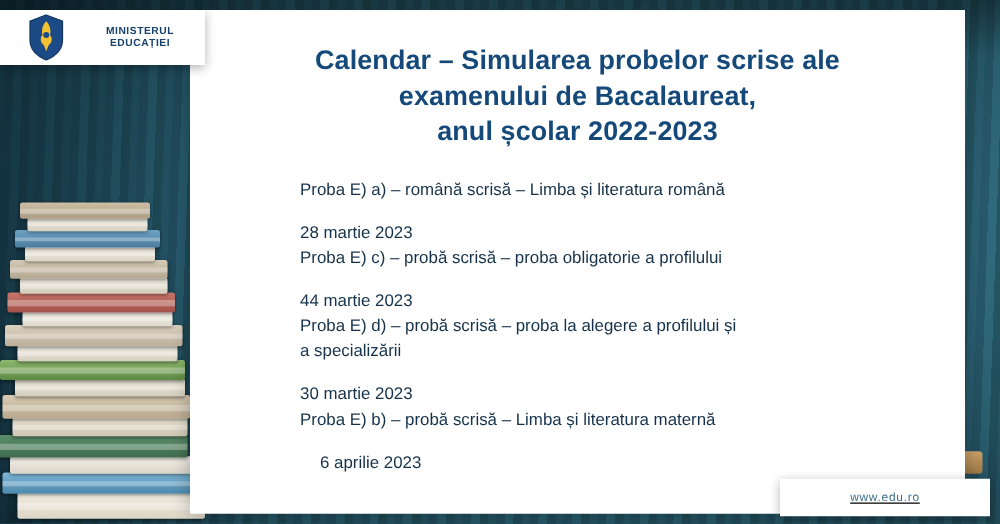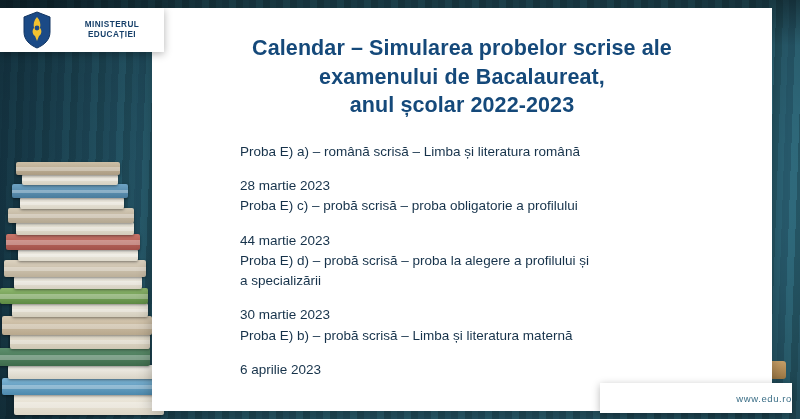--- a/index.html
+++ b/index.html
@@ -81,20 +81,21 @@
   .entry-desc {
     font-size: 13.5px;
     color: #16324a;
     line-height: 1.5;
   }
   .entry-inline {
     display: flex;
     gap: 38px;
     align-items: flex-end;
     margin-top: 4px;
+    margin-left: 16px;
   }
 
   
   .logo-card {
     position: absolute;
     left: 0px;
     top: 8px;
     width: 164px;
     height: 44px;
     background: #ffffff;
@@ -117,27 +118,28 @@
     font-weight: bold;
     letter-spacing: 0.45px;
     line-height: 1.2;
   }
 
   
   .edu-chip {
     position: absolute;
     right: 8px;
     bottom: 6px;
-    width: 192px;
+    width: 168px;
     height: 30px;
     background: #ffffff;
     display: flex;
     align-items: center;
-    justify-content: flex-end;
+    justify-content: center;
     box-shadow: 0 2px 8px rgba(0,0,0,0.28);
+    text-decoration: underline;
   }
   .edu-chip span {
     color: #3b6e86;
     font-size: 9.5px;
     letter-spacing: 0.6px;
   }
 
   
   .books {
     position: absolute;

